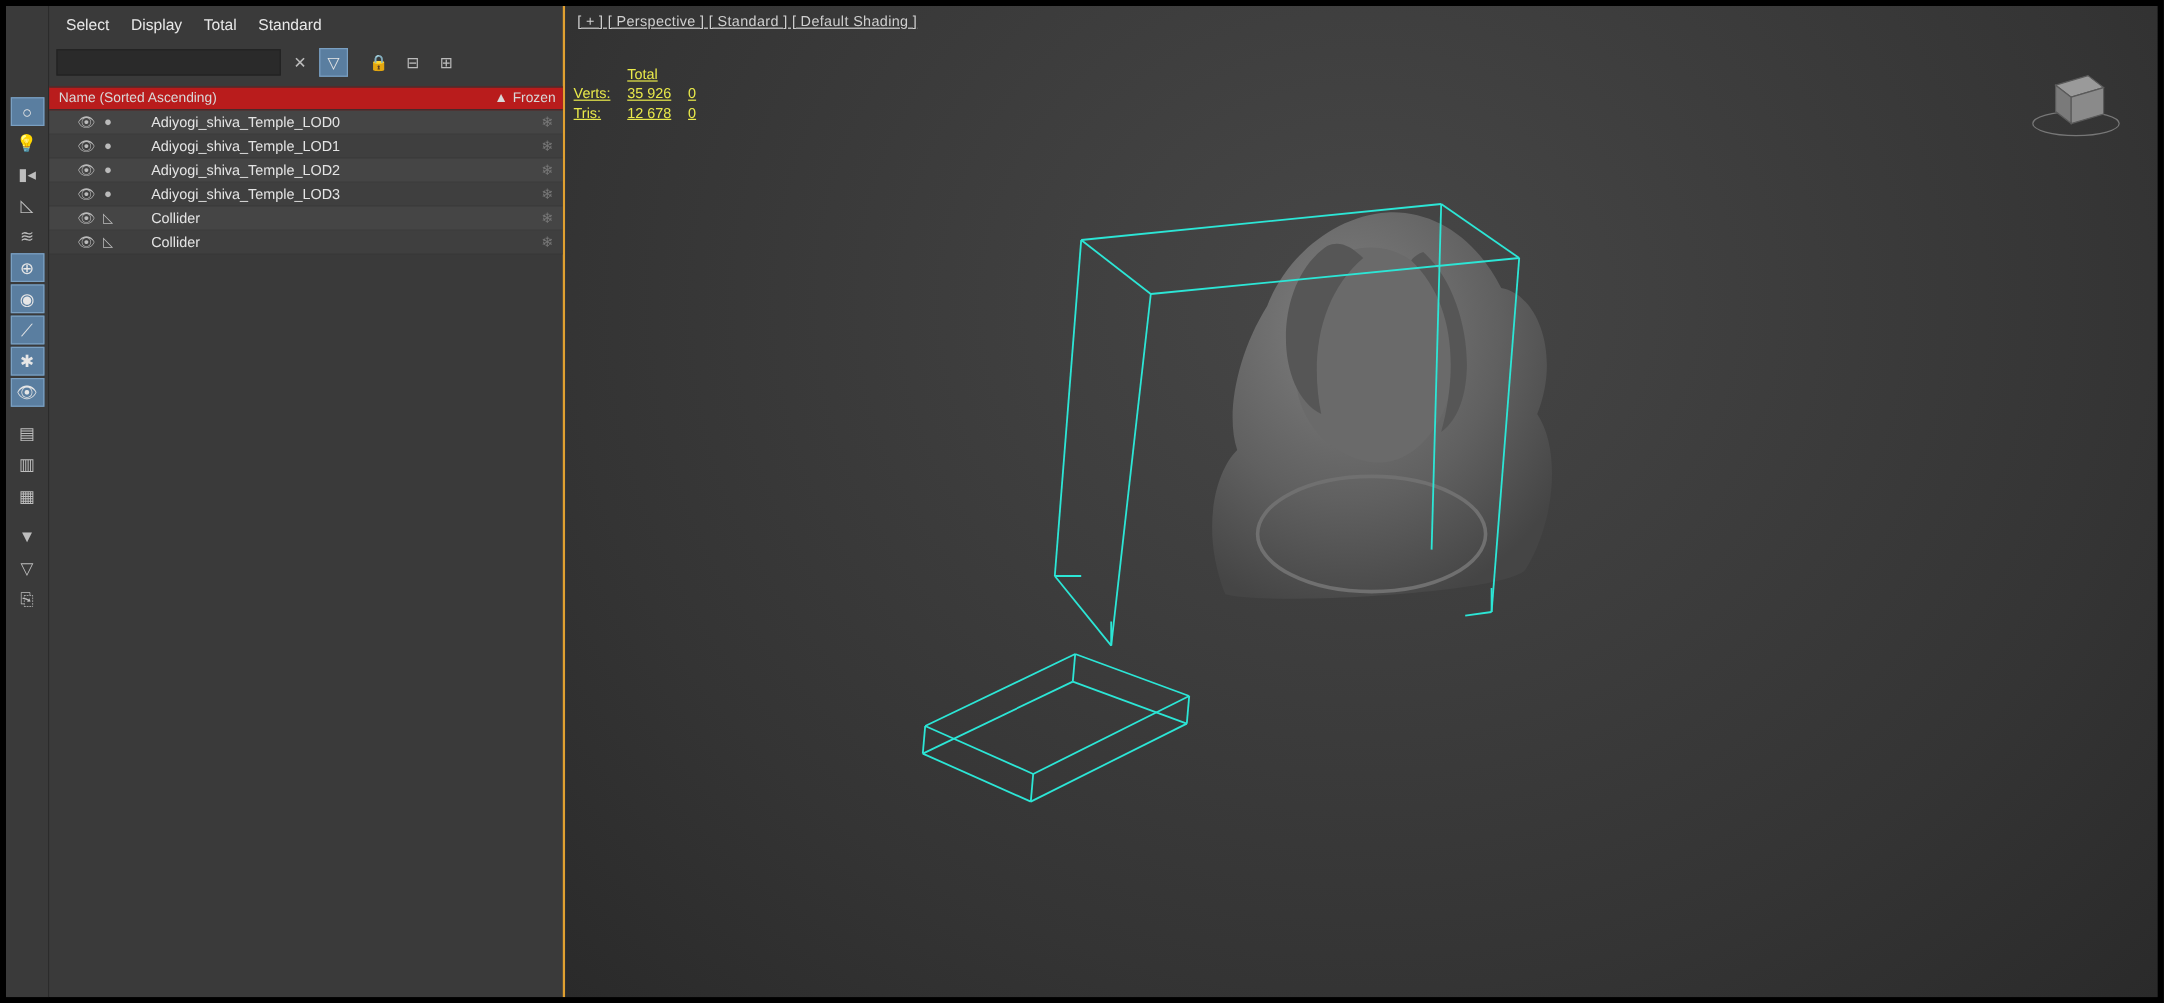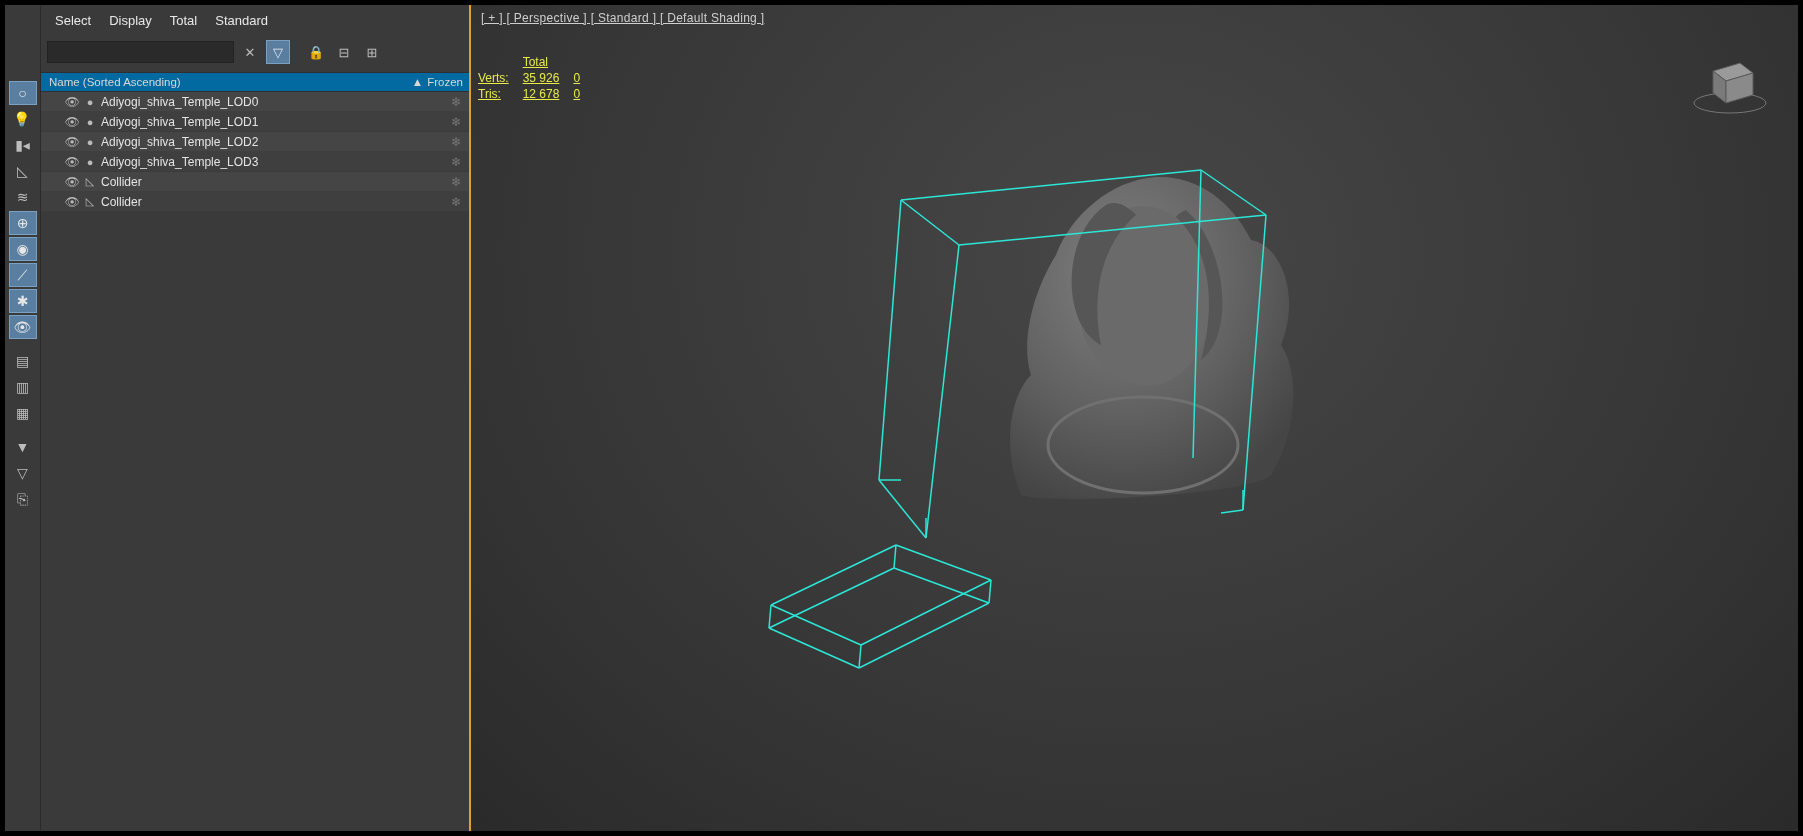--- a/index.html
+++ b/index.html
@@ -90,21 +90,21 @@
     font-size: 13px;
   }
   .sr-btn.active {
     background: #5a7ea0;
     border: 1px solid #7aa0c2;
     color: #e6e6e6;
   }
   .hdr-row {
     display: flex;
     align-items: center;
-    background: #0369a1;
+    background: #b91c1c;
     height: 20px;
     padding: 0 6px 0 8px;
     font-size: 11.5px;
     color: #d8d8d8;
     border-top: 1px solid #2f2f2f;
     border-bottom: 1px solid #2f2f2f;
   }
   .hdr-row .col-name { flex: 1; }
   .hdr-row .col-frozen { display: flex; align-items: center; gap: 4px; }
   .tree { flex: 1; overflow: auto; }
@@ -115,21 +115,21 @@
     padding: 0 4px 0 22px;
     font-size: 12px;
     color: #e4e4e4;
     cursor: pointer;
     border-bottom: 1px solid rgba(0,0,0,0.08);
   }
   .row:nth-child(odd) { background: #454545; }
   .row:nth-child(even) { background: #3f3f3f; }
   .row .eye { width: 18px; text-align: center; color: #bbb; font-size: 12px; }
   .row .typ { width: 18px; text-align: center; color: #bbb; font-size: 11px; }
-  .row .nm { flex: 1; padding-left: 2px; }
+  .row .nm { flex: 1; padding-left: 2px; margin-left: 25px; }
   .row .fz { width: 18px; text-align: center; color: #777; font-size: 12px; }
   
   .viewport {
     flex: 1;
     background: radial-gradient(ellipse at 50% 30%, #474747 0%, #343434 70%, #2a2a2a 100%);
     position: relative;
     overflow: hidden;
   }
   .vp-label {
     position: absolute;

